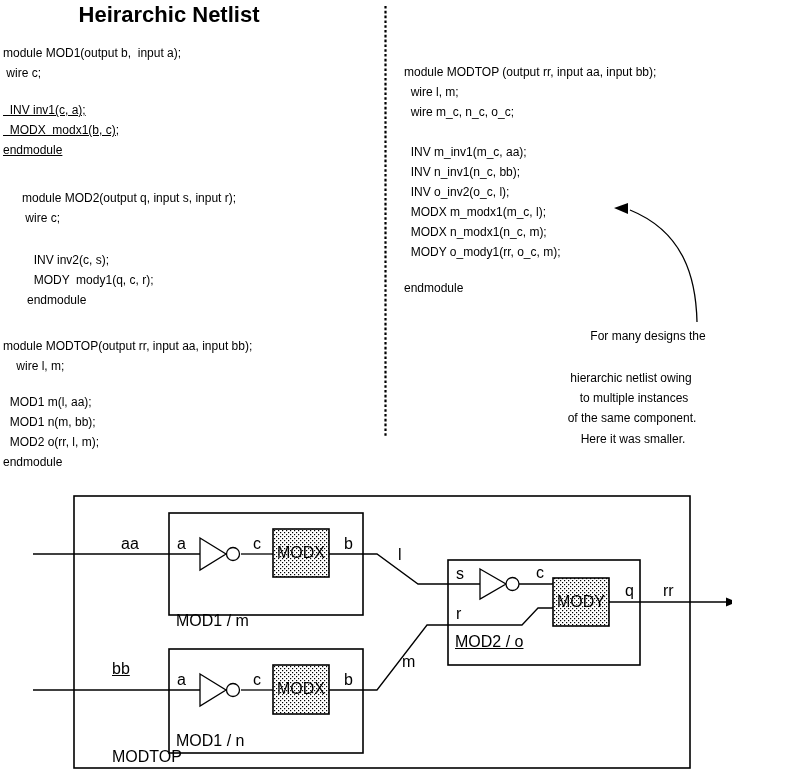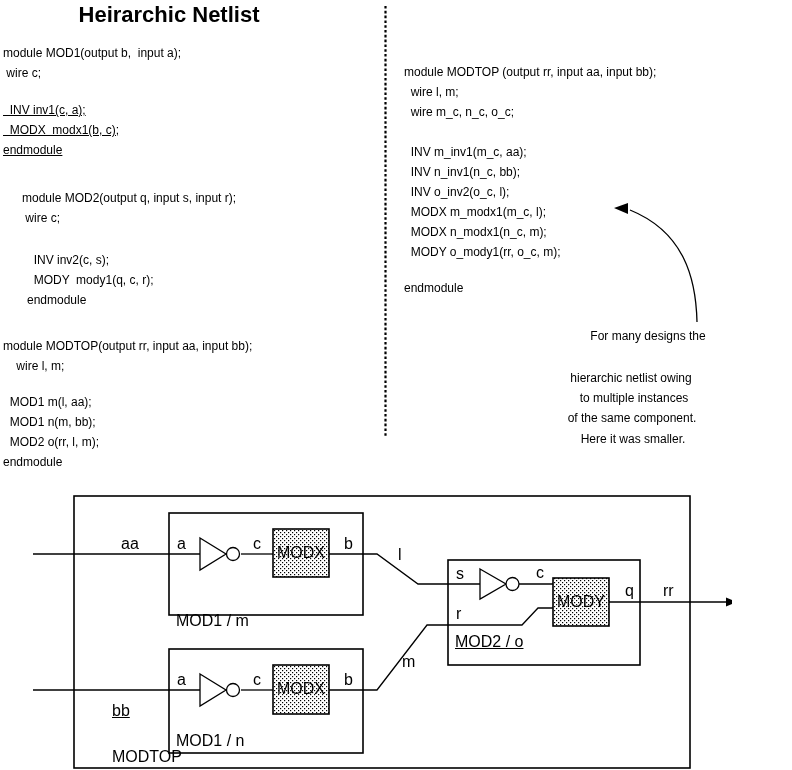--- a/index.html
+++ b/index.html
@@ -113,21 +113,21 @@
   <div class="ann" style="left:634px; top:388px;">to multiple instances</div>
   <div class="ann" style="left:632px; top:408px;">of the same component.</div>
   <div class="ann" style="left:633px; top:429px;">Here it was smaller.</div>
 
   <span class="lbl" style="left:113px; top:535px;margin-left:8px;">aa</span>
   <span class="lbl" style="left:177px; top:535px;">a</span>
   <span class="lbl" style="left:253px; top:535px;">c</span>
   <span class="lbl" style="left:344px; top:535px;">b</span>
   <span class="lbl" style="left:176px; top:612px;">MOD1 / m</span>
 
-  <span class="lbl" style="left:112px; top:702px;text-decoration:underline;">bb</span>
+  <span class="lbl" style="left:112px; top:660px;text-decoration:underline;">bb</span>
   <span class="lbl" style="left:177px; top:671px;">a</span>
   <span class="lbl" style="left:253px; top:671px;">c</span>
   <span class="lbl" style="left:344px; top:671px;">b</span>
   <span class="lbl" style="left:176px; top:732px;">MOD1 / n</span>
 
   <span class="lbl" style="left:398px; top:546px;">l</span>
   <span class="lbl" style="left:402px; top:653px;">m</span>
 
   <span class="lbl" style="left:456px; top:565px;">s</span>
   <span class="lbl" style="left:456px; top:605px;">r</span>

